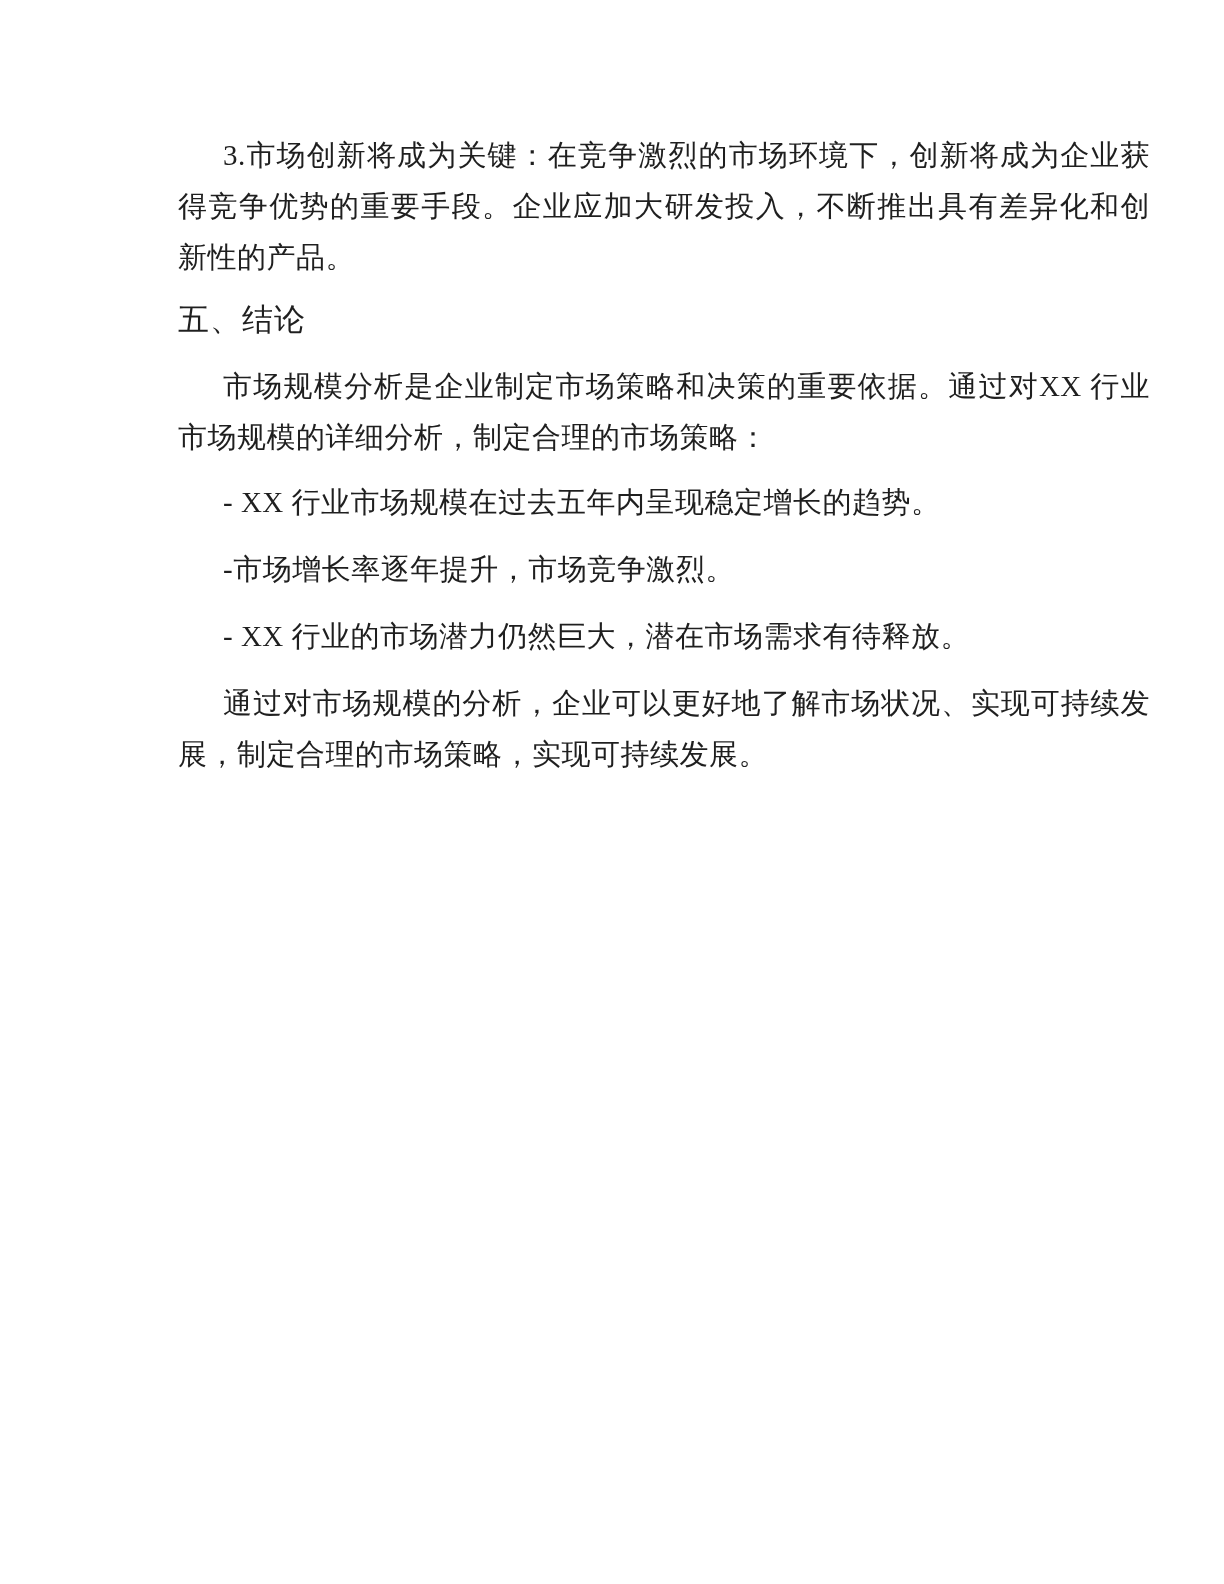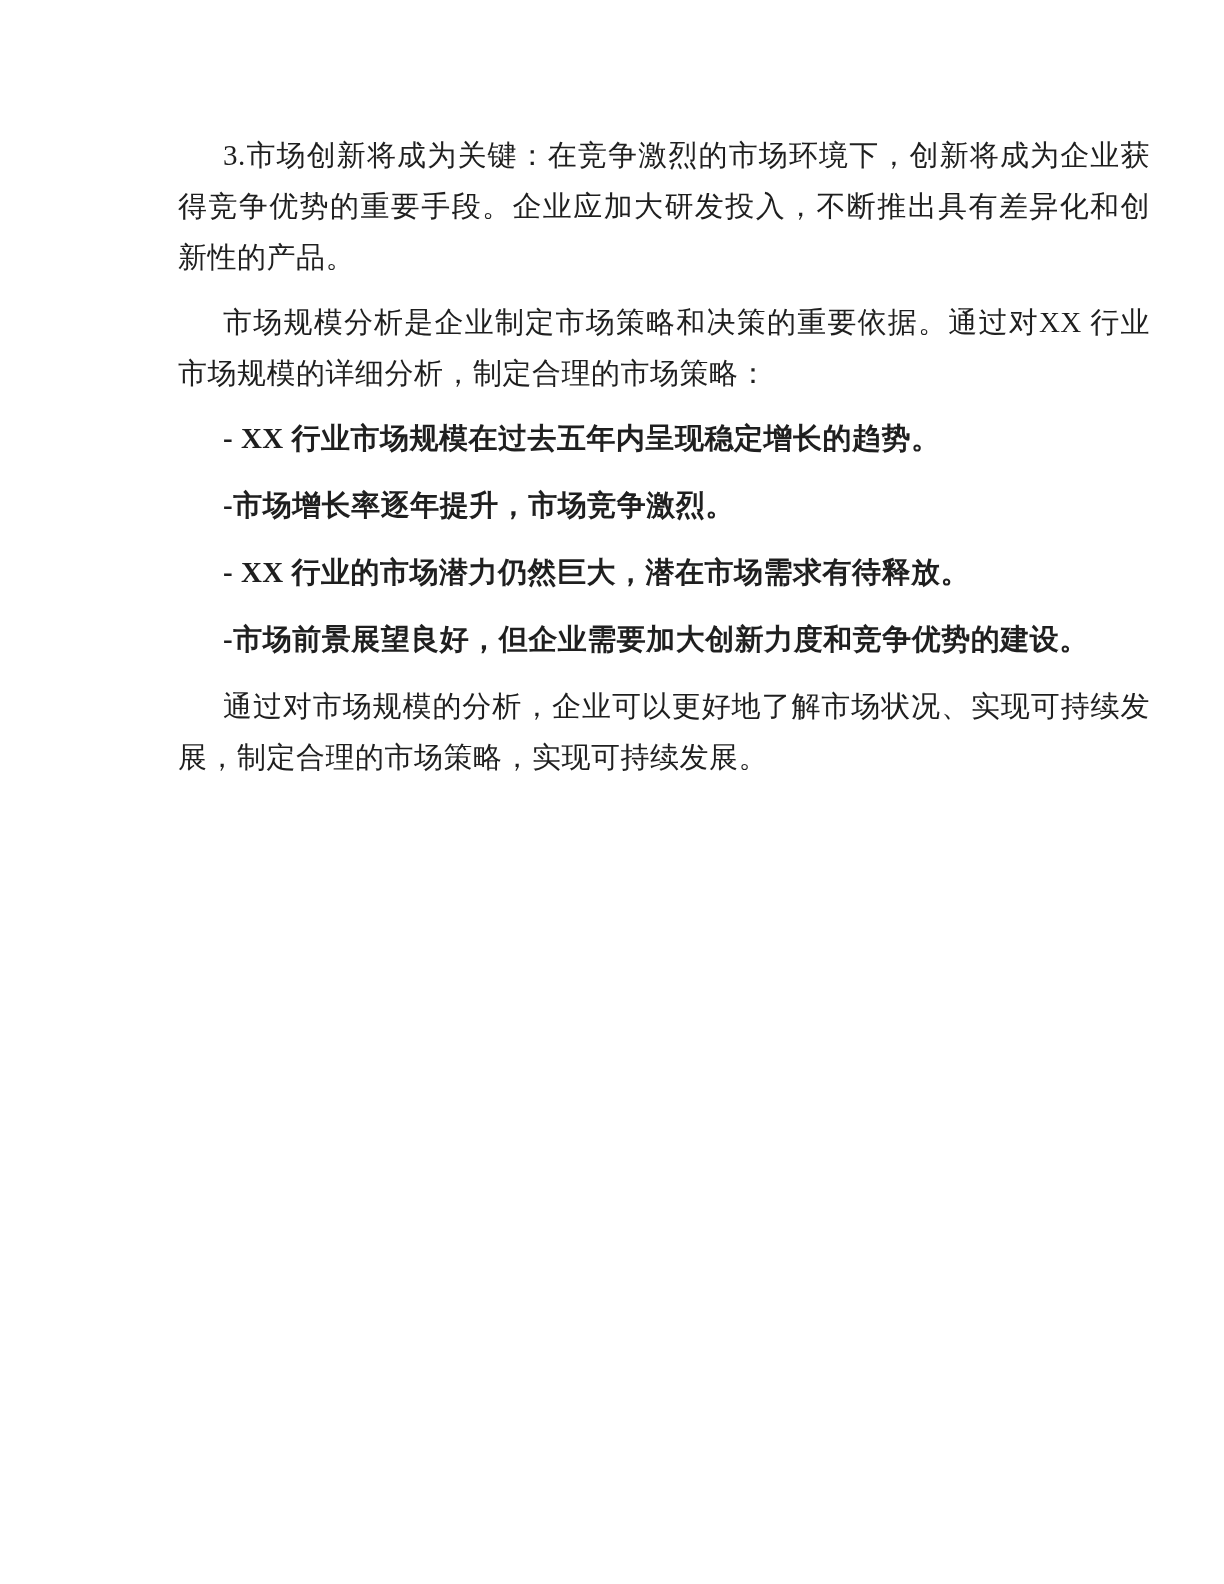--- a/index.html
+++ b/index.html
@@ -24,44 +24,43 @@
   .para {
     font-size: 29px;
     line-height: 51px;
     text-align: justify;
     text-indent: 45px;
     margin: 0 0 14px 0;
     letter-spacing: 0.5px;
   }
   .para.item {
     margin-bottom: 16px;
-    font-weight: bold;
   }
   .heading {
     font-size: 31px;
     line-height: 46px;
     font-weight: normal;
     margin: 0 0 18px 0;
     letter-spacing: 1px;
   }
 </style>
 </head>
 <body>
 
 <div class="page">
 
   <p class="para">3.市场创新将成为关键：在竞争激烈的市场环境下，创新将成为企业获得竞争优势的重要手段。企业应加大研发投入，不断推出具有差异化和创新性的产品。</p>
 
 
+  <h2 class="heading">五、结论</h2>
 
   <p class="para">市场规模分析是企业制定市场策略和决策的重要依据。通过对XX 行业市场规模的详细分析，制定合理的市场策略：</p>
 
   <p class="para item">- XX 行业市场规模在过去五年内呈现稳定增长的趋势。</p>
 
   <p class="para item">-市场增长率逐年提升，市场竞争激烈。</p>
 
   <p class="para item">- XX 行业的市场潜力仍然巨大，潜在市场需求有待释放。</p>
 
-  <p class="para item">-市场前景展望良好，但企业需要加大创新力度和竞争优势的建设。</p>
 
   <p class="para">通过对市场规模的分析，企业可以更好地了解市场状况、实现可持续发展，制定合理的市场策略，实现可持续发展。</p>
 
 </div>
 
 </body></html>

